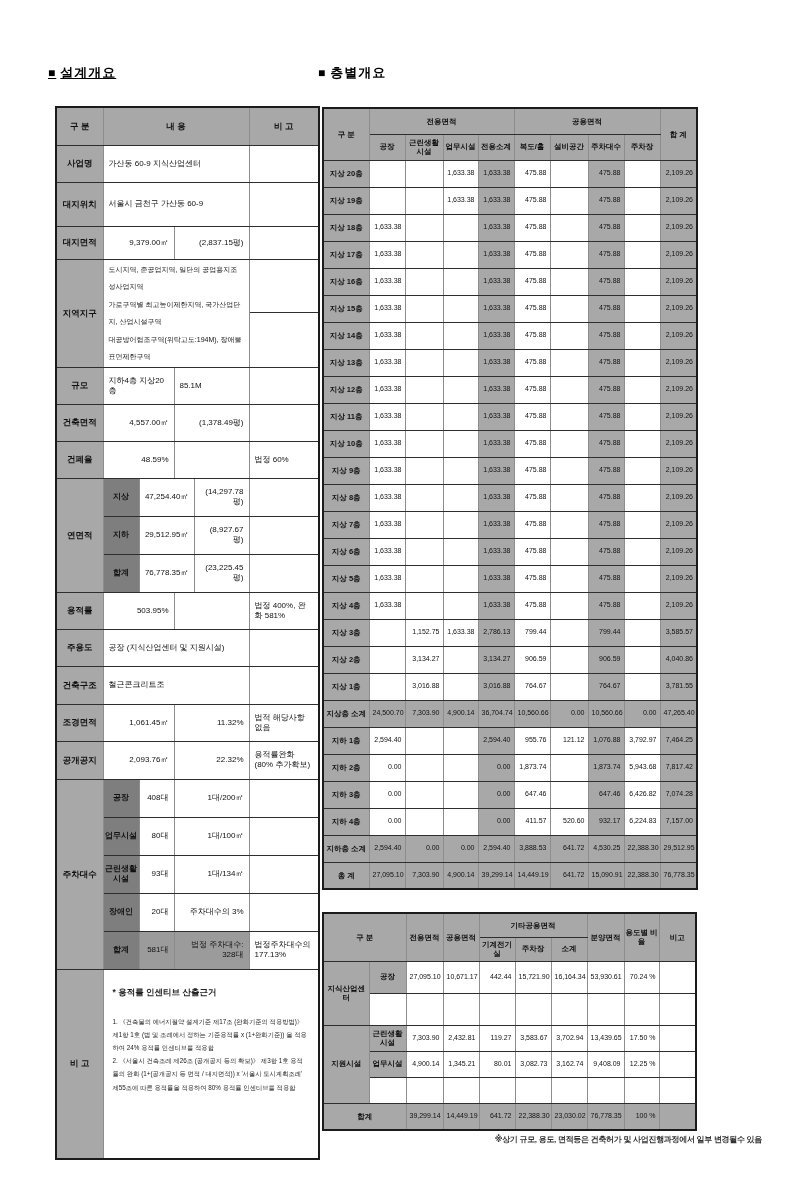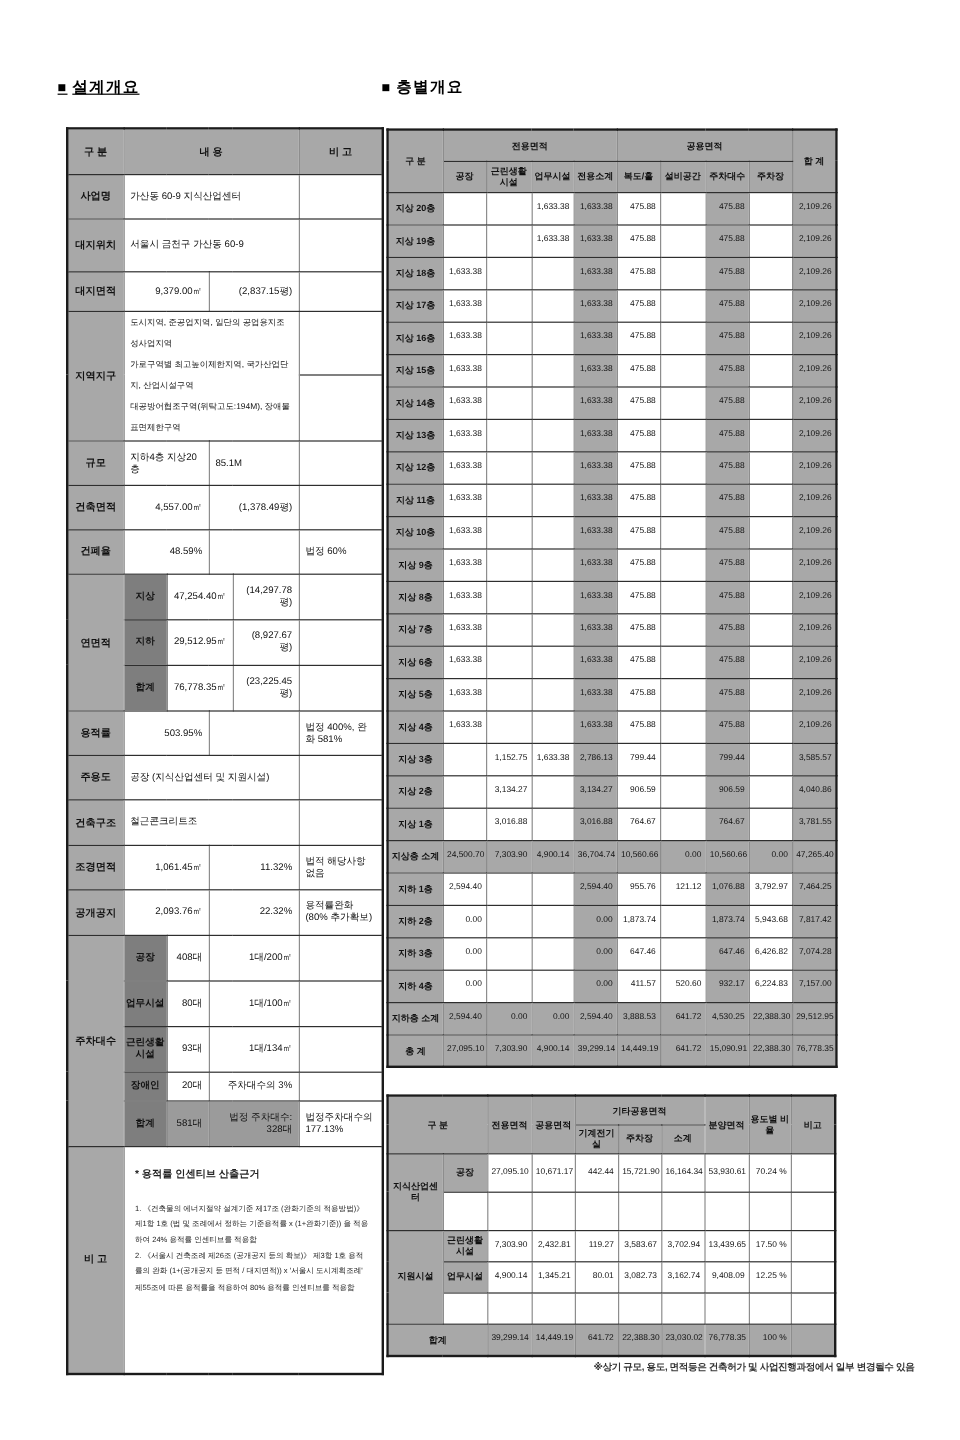--- a/index.html
+++ b/index.html
@@ -183,21 +183,21 @@
         <td class="ar">80대</td>
         <td colspan="2" class="ar">1대/100㎡</td>
         <td></td>
       </tr>
       <tr style="height: 38px;">
         <td class="d">근린생활시설</td>
         <td class="ar">93대</td>
         <td colspan="2" class="ar">1대/134㎡</td>
         <td></td>
       </tr>
-      <tr style="height: 24px;">
+      <tr style="height: 38px;">
         <td class="d">장애인</td>
         <td class="ar">20대</td>
         <td colspan="2" class="ar">주차대수의 3%</td>
         <td></td>
       </tr>
       <tr style="height: 38px;">
         <td class="d">합계</td>
         <td class="m ar">581대</td>
         <td colspan="2" class="m ar">법정 주차대수: 328대</td>
         <td class="al">법정주차대수의 177.13%</td>

